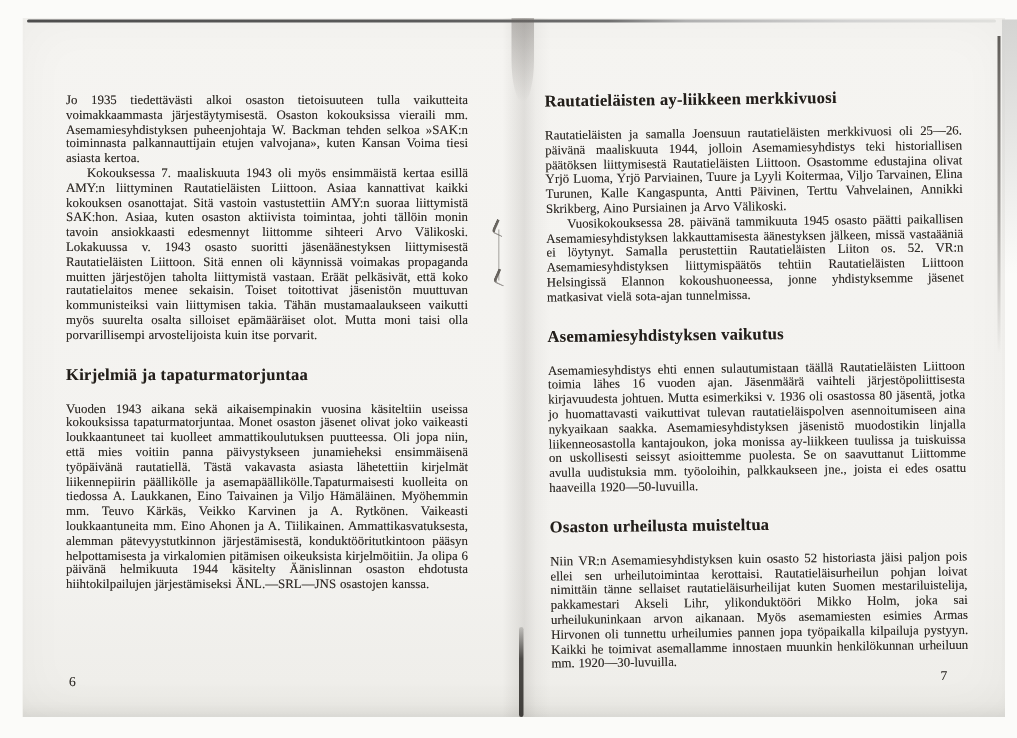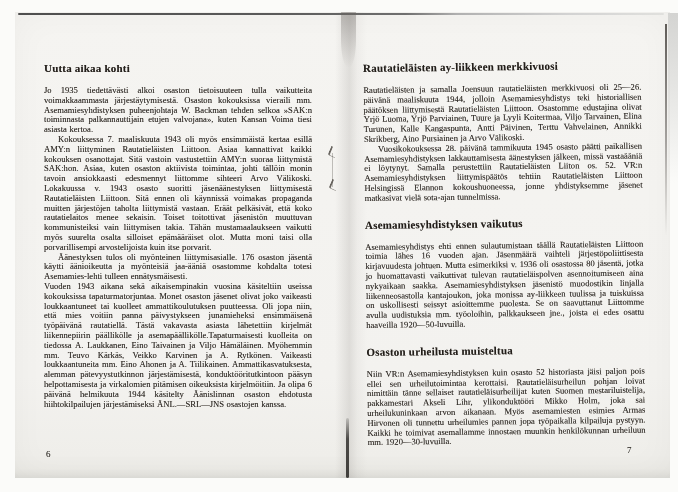--- a/index.html
+++ b/index.html
@@ -68,25 +68,24 @@
   <div class="edge-top"></div>
   <div class="edge-right-line"></div>
   <div class="spine-shadow"></div>
   <div class="spine-smudge-top"></div>
   <div class="spine-line-bottom"></div>
   <div class="spine-hook hook-1"></div>
   <div class="spine-hook hook-2"></div>
   <div class="spine-thread"></div>
 
   <div class="page page-left">
-    <h2 class="sec-heading">Uutta aikaa kohti</h2>
     <p class="para">Jo 1935 tiedettävästi alkoi osaston tietoisuuteen tulla vaikutteita voimakkaammasta järjestäytymisestä. Osaston kokouksissa vieraili mm. Asemamiesyhdistyksen puheenjohtaja W. Backman tehden selkoa »SAK:n toiminnasta palkannauttijain etujen valvojana», kuten Kansan Voima tiesi asiasta kertoa.</p>
     <p class="para indent">Kokouksessa 7. maaliskuuta 1943 oli myös ensimmäistä kertaa esillä AMY:n liittyminen Rautatieläisten Liittoon. Asiaa kannattivat kaikki kokouksen osanottajat. Sitä vastoin vastustettiin AMY:n suoraa liittymistä SAK:hon. Asiaa, kuten osaston aktiivista toimintaa, johti tällöin monin tavoin ansiokkaasti edesmennyt liittomme sihteeri Arvo Välikoski. Lokakuussa v. 1943 osasto suoritti jäsenäänestyksen liittymisestä Rautatieläisten Liittoon. Sitä ennen oli käynnissä voimakas propaganda muitten järjestöjen taholta liittymistä vastaan. Eräät pelkäsivät, että koko rautatielaitos menee sekaisin. Toiset toitottivat jäsenistön muuttuvan kommunisteiksi vain liittymisen takia. Tähän mustamaalaukseen vaikutti myös suurelta osalta silloiset epämääräiset olot. Mutta moni taisi olla porvarillisempi arvostelijoista kuin itse porvarit.</p>
-    <p class="para indent">Äänestyksen tulos oli myönteinen liittymisasialle. 176 osaston jäsentä käytti äänioikeutta ja myönteisiä jaa-ääniä osastomme kohdalta totesi Asemamies-lehti tulleen ennätysmäisesti.</p>
 
+    <h2 class="sec-heading later">Kirjelmiä ja tapaturmatorjuntaa</h2>
     <p class="para">Vuoden 1943 aikana sekä aikaisempinakin vuosina käsiteltiin useissa kokouksissa tapaturmatorjuntaa. Monet osaston jäsenet olivat joko vaikeasti loukkaantuneet tai kuolleet ammattikoulutuksen puutteessa. Oli jopa niin, että mies voitiin panna päivystykseen junamieheksi ensimmäisenä työpäivänä rautatiellä. Tästä vakavasta asiasta lähetettiin kirjelmät liikennepiirin päällikölle ja asemapäällikölle.Tapaturmaisesti kuolleita on tiedossa A. Laukkanen, Eino Taivainen ja Viljo Hämäläinen. Myöhemmin mm. Teuvo Kärkäs, Veikko Karvinen ja A. Rytkönen. Vaikeasti loukkaantuneita mm. Eino Ahonen ja A. Tiilikainen. Ammattikasvatuksesta, alemman pätevyystutkinnon järjestämisestä, konduktööritutkintoon pääsyn helpottamisesta ja virkalomien pitämisen oikeuksista kirjelmöitiin. Ja olipa 6 päivänä helmikuuta 1944 käsitelty Äänislinnan osaston ehdotusta hiihtokilpailujen järjestämiseksi ÄNL.—SRL—JNS osastojen kanssa.</p>
   </div>
 
   <div class="page page-right">
     <h2 class="sec-heading">Rautatieläisten ay-liikkeen merkkivuosi</h2>
     <p class="para">Rautatieläisten ja samalla Joensuun rautatieläisten merkkivuosi oli 25—26. päivänä maaliskuuta 1944, jolloin Asemamiesyhdistys teki historiallisen päätöksen liittymisestä Rautatieläisten Liittoon. Osastomme edustajina olivat Yrjö Luoma, Yrjö Parviainen, Tuure ja Lyyli Koitermaa, Viljo Tarvainen, Elina Turunen, Kalle Kangaspunta, Antti Päivinen, Terttu Vahvelainen, Annikki Skrikberg, Aino Pursiainen ja Arvo Välikoski.</p>
     <p class="para indent">Vuosikokouksessa 28. päivänä tammikuuta 1945 osasto päätti paikallisen Asemamiesyhdistyksen lakkauttamisesta äänestyksen jälkeen, missä vastaääniä ei löytynyt. Samalla perustettiin Rautatieläisten Liiton os. 52. VR:n Asemamiesyhdistyksen liittymispäätös tehtiin Rautatieläisten Liittoon Helsingissä Elannon kokoushuoneessa, jonne yhdistyksemme jäsenet matkasivat vielä sota-ajan tunnelmissa.</p>
 
     <h2 class="sec-heading later">Asemamiesyhdistyksen vaikutus</h2>
     <p class="para">Asemamiesyhdistys ehti ennen sulautumistaan täällä Rautatieläisten Liittoon toimia lähes 16 vuoden ajan. Jäsenmäärä vaihteli järjestöpoliittisesta kirjavuudesta johtuen. Mutta esimerkiksi v. 1936 oli osastossa 80 jäsentä, jotka jo huomattavasti vaikuttivat tulevan rautatieläispolven asennoitumiseen aina nykyaikaan saakka. Asemamiesyhdistyksen jäsenistö muodostikin linjalla liikenneosastolla kantajoukon, joka monissa ay-liikkeen tuulissa ja tuiskuissa on uskollisesti seissyt asioittemme puolesta. Se on saavuttanut Liittomme avulla uudistuksia mm. työoloihin, palkkaukseen jne., joista ei edes osattu haaveilla 1920—50-luvuilla.</p>

